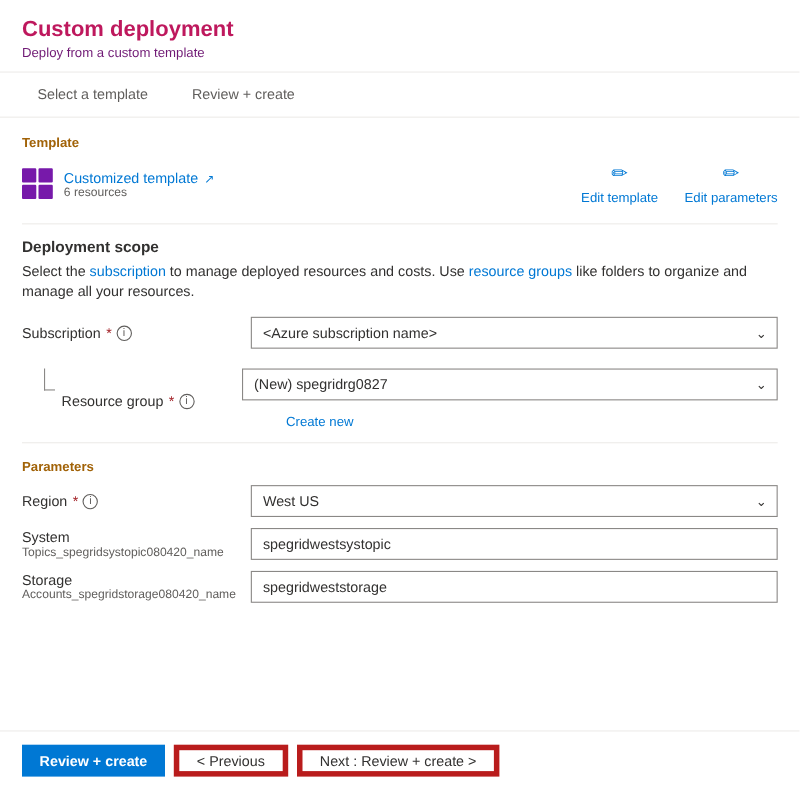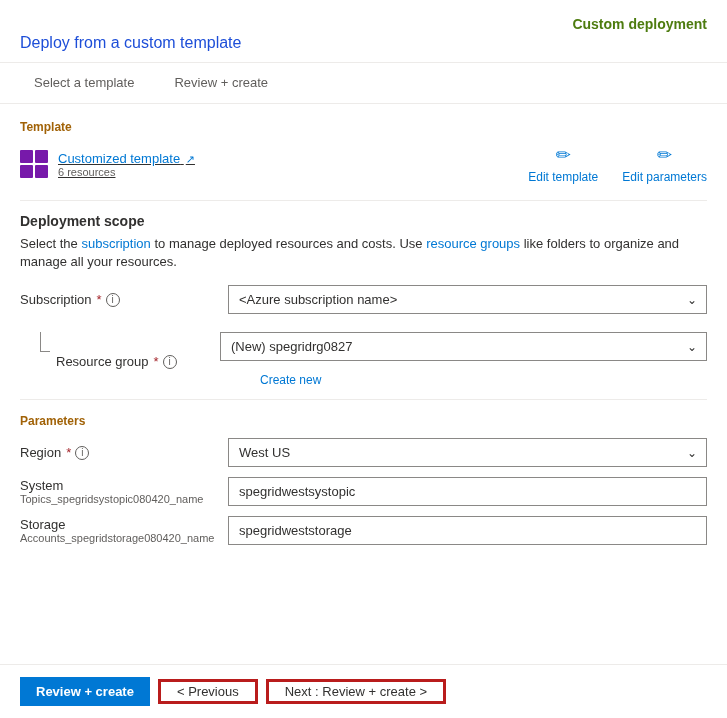--- a/index.html
+++ b/index.html
@@ -15,29 +15,28 @@
       display: flex;
       flex-direction: column;
       height: 718px;
       position: relative;
     }
     .header {
       padding: 16px 20px 10px 20px;
       border-bottom: 1px solid #edebe9;
     }
     .header-title {
-      font-size: 14px;
-      font-weight: 600;
-      color: #4d7c0f;
+      font-size: 20px;
+      font-weight: 600;
+      color: #be185d;
       margin-bottom: 2px;
-      text-align: right;
     }
     .header-subtitle {
-      font-size: 16px;
-      color: #1d4ed8;
+      font-size: 12px;
+      color: #701a75;
     }
     .tabs {
       display: flex;
       padding: 0 20px;
       border-bottom: 1px solid #edebe9;
       gap: 12px;
     }
     .tab {
       padding: 12px 14px;
       font-size: 13px;
@@ -66,21 +65,20 @@
     .template-row {
       display: flex;
       align-items: center;
       justify-content: space-between;
       margin-bottom: 16px;
     }
     .template-left {
       display: flex;
       align-items: flex-end;
       gap: 10px;
-      text-decoration: underline;
     }
     .template-icon {
       display: grid;
       grid-template-columns: 1fr 1fr;
       gap: 2px;
       width: 28px;
       height: 28px;
     }
     .template-icon span {
       display: block;
@@ -241,21 +239,21 @@
       color: #fff;
       border: none;
       padding: 7px 16px;
       font-size: 13px;
       font-weight: 600;
       cursor: pointer;
     }
     .btn-default {
       background: #fff;
       color: #323130;
-      border: 3px solid #b91c1c;
+      border: 5px solid #b91c1c;
       padding: 2px 16px;
       font-size: 13px;
       cursor: pointer;
     }
   </style>
 </head>
 <body>
 
 <div class="page-wrapper">
 

